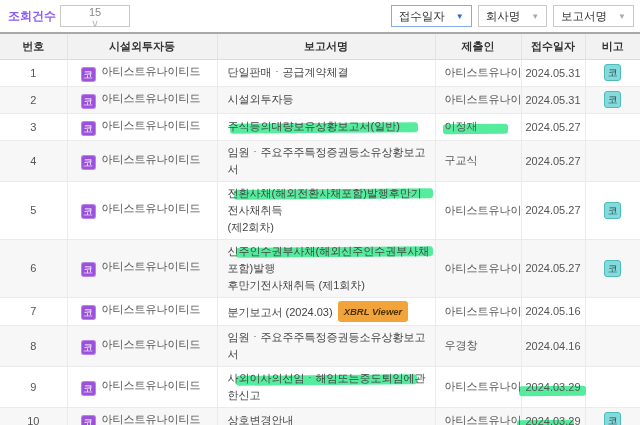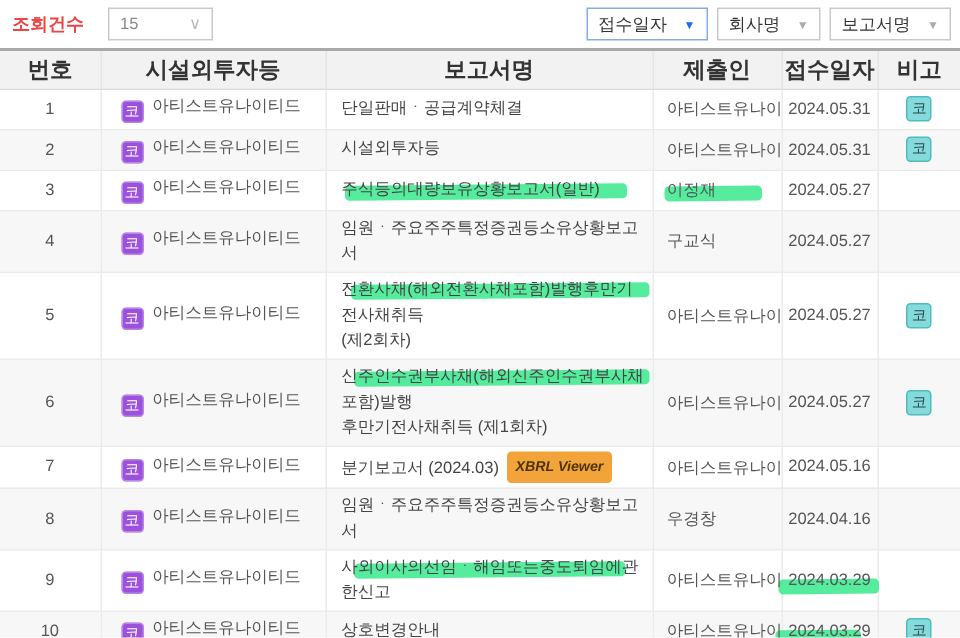--- a/index.html
+++ b/index.html
@@ -1,37 +1,37 @@
 <!DOCTYPE html>
 <html><head>
 <meta charset="utf-8">
 <style>
   * { box-sizing: border-box; margin: 0; padding: 0; }
   html,body { width:640px; height:425px; background:#fff; overflow:hidden;
     font-family:"Liberation Sans","DejaVu Sans",sans-serif; color:#444; }
 
   
   .topbar { display:flex; align-items:center; padding:5px 6px 5px 8px; height:32px; }
-  .count-label { font-weight:bold; font-size:12px; color:#ef4444; margin-right:16px; }
+  .count-label { font-weight:bold; font-size:12px; color:#8b5cf6; margin-right:4px; }
   .count-select { width:70px; height:22px; border:1px solid #c9c9c9; background:#fff;
     display:flex; align-items:center; justify-content:space-between; padding:0 7px;
-    font-size:11px; color:#8a8a8a; cursor:pointer; }
+    font-size:11px; color:#8a8a8a; cursor:pointer;flex-direction:column; }
   .chev { color:#bcbcbc; font-size:11px; line-height:1; }
   .spacer { flex:1; }
   .sort-box { height:22px; border:1px solid #c9c9c9; background:#fff; min-width:66px;
     display:flex; align-items:center; justify-content:space-between; padding:0 7px;
     font-size:11.5px; color:#333; margin-left:6px; cursor:pointer; }
   .sort-box.active { border-color:#85abe8; }
   .tri { font-size:8px; color:#ababab; margin-left:11px; }
   .sort-box.active .tri { color:#1f6be0; }
 
   
   table { width:640px; border-collapse:collapse; table-layout:fixed;
     border-top:2px solid #a9a9a9; font-size:11px; }
-  th { background:#f2f2f2; height:26px; font-size:15px; font-weight:bold; color:#333;
+  th { background:#f2f2f2; height:26px; font-size:11px; font-weight:bold; color:#333;
     border-bottom:1px solid #dcdcdc; border-right:1px solid #e4e4e4; text-align:center; }
   th:last-child { border-right:none;font-family:Liberation Serif, serif; }
   td { border-bottom:1px solid #ebebeb; border-right:1px solid #ebebeb;
     height:27px; color:#555; vertical-align:middle; background:#fff; }
   td:last-child { border-right:none; }
   tr.even td { background:#f7f7f7; }
   tr.tall td { height:42px;margin-left:41px; }
   td.c { text-align:center; }
   td.company { padding-left:13px; white-space:nowrap; overflow:hidden; }
   td.report { padding:3px 4px 3px 10px; line-height:17px; color:#444; }

